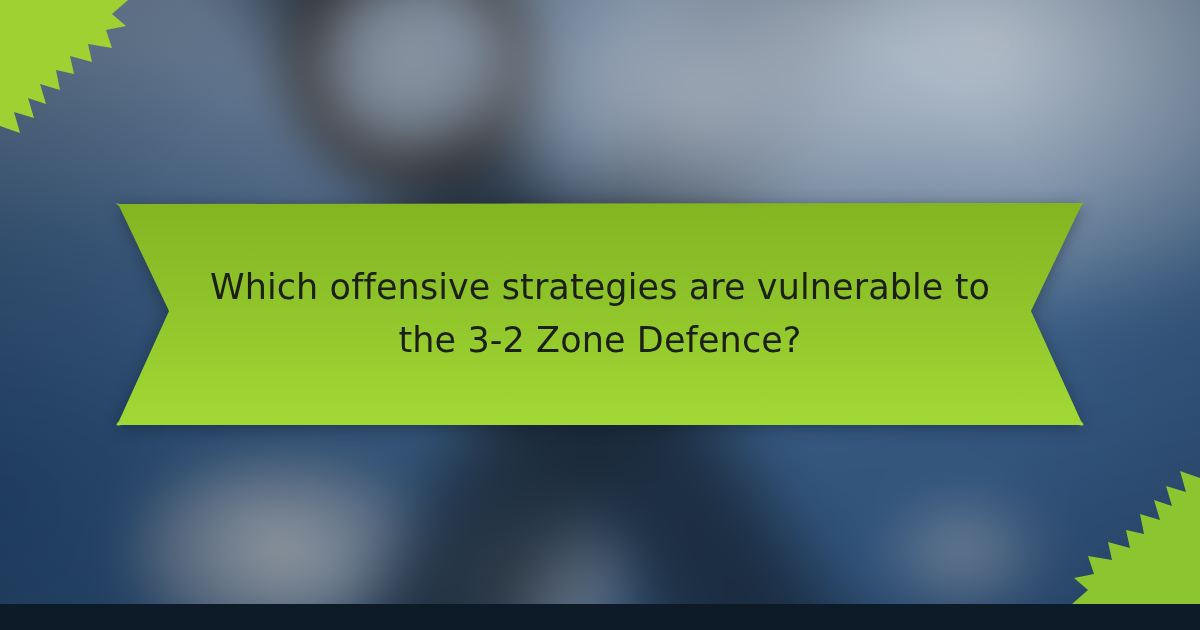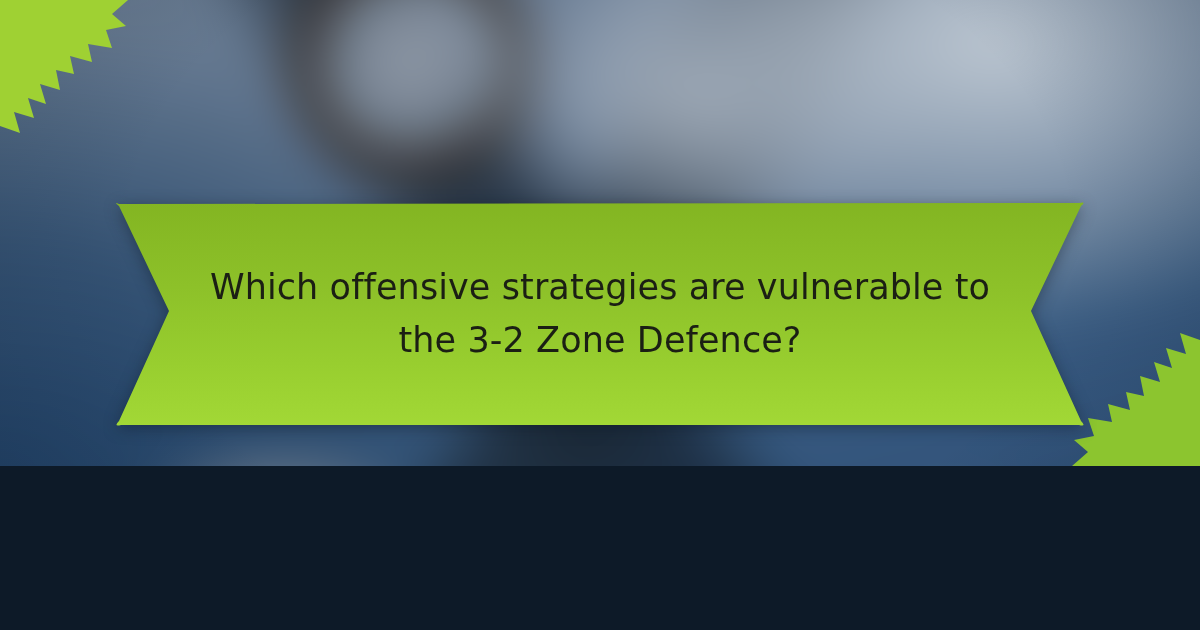--- a/index.html
+++ b/index.html
@@ -10,21 +10,21 @@
     width: 1200px;
     height: 630px;
     overflow: hidden;
     font-family: "DejaVu Sans", sans-serif;
     background: #0d1a28;
   }
 
   #stage {
     position: relative;
     width: 1200px;
-    height: 466px;
+    height: 604px;
     overflow: hidden;
   }
 
   
   .bg-photo {
     position: absolute;
     left: -60px;
     top: -60px;
     width: 1320px;
     height: 750px;

